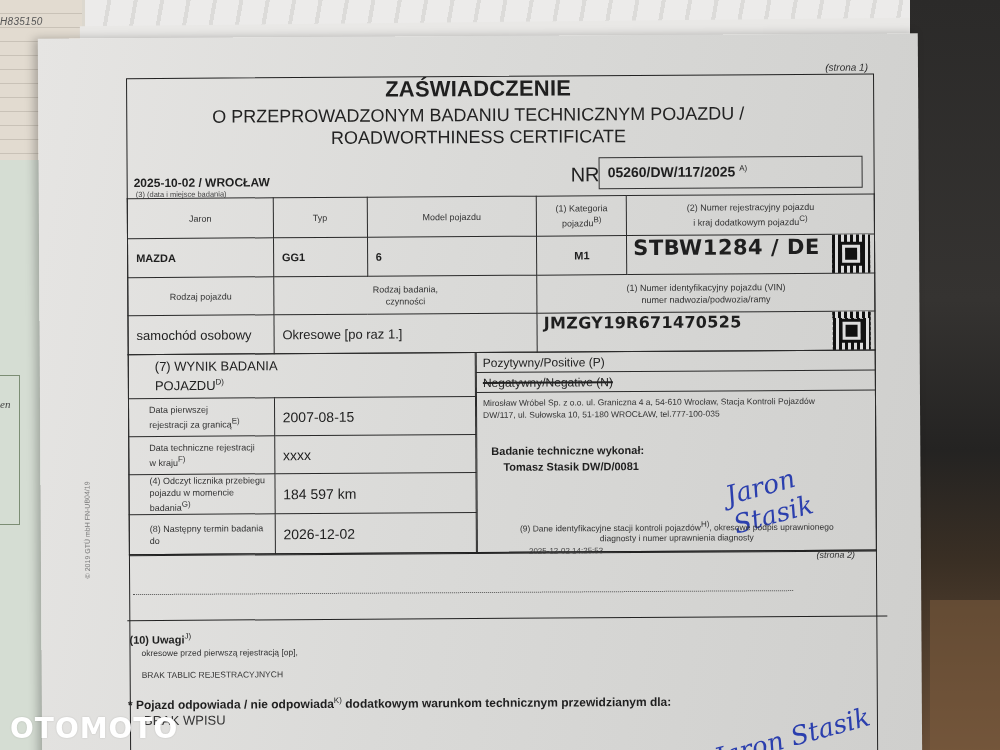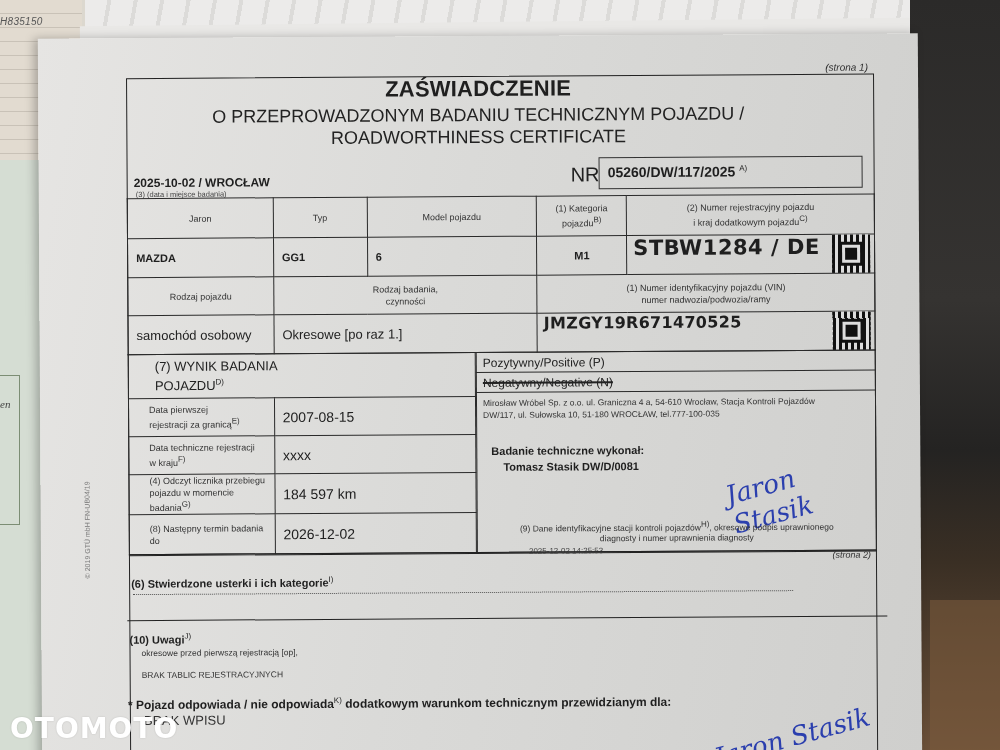--- a/index.html
+++ b/index.html
@@ -234,25 +234,22 @@
         <div class="sign-caption" style="position:absolute; left:0; right:0; top:128px;">
           <span>(9) Dane identyfikacyjne stacji kontroli pojazdów</span><span class="sup">H)</span><span>, okresowe podpis uprawnionego</span>
           <div>diagnosty i numer uprawnienia diagnosty</div>
         </div>
         <div class="ts" style="position:absolute; left:6px; top:154px;margin-left:45px;">2025-12-02 14:25:53</div>
       </td>
     </tr>
   </tbody>
     </table>
 
-  <div class="strona2" style="right:50px;">(strona 2)</div>
+  <div class="strona2" style="right:66px;">(strona 2)</div>
   <div class="frame" style="top:516px; height:230px;"></div>
-  <div class="sec6">
-    <span>(6) Stwierdzone usterki i ich kategorie</span><span class="sup">I)</span>
-  </div>
   <div class="dots"></div>
   <div class="hr" style="top:582px;"></div>
   <div class="sec10">
     <span>(10) Uwagi</span><span class="sup">J)</span>
   </div>
   <div class="note1">okresowe przed pierwszą rejestracją [op],</div>
   <div class="note2">BRAK TABLIC REJESTRACYJNYCH</div>
   <div class="conform">
     <span>* Pojazd  odpowiada / nie odpowiada</span><span class="sup">K)</span><span>  dodatkowym warunkom technicznym przewidzianym dla:</span>
   </div>

